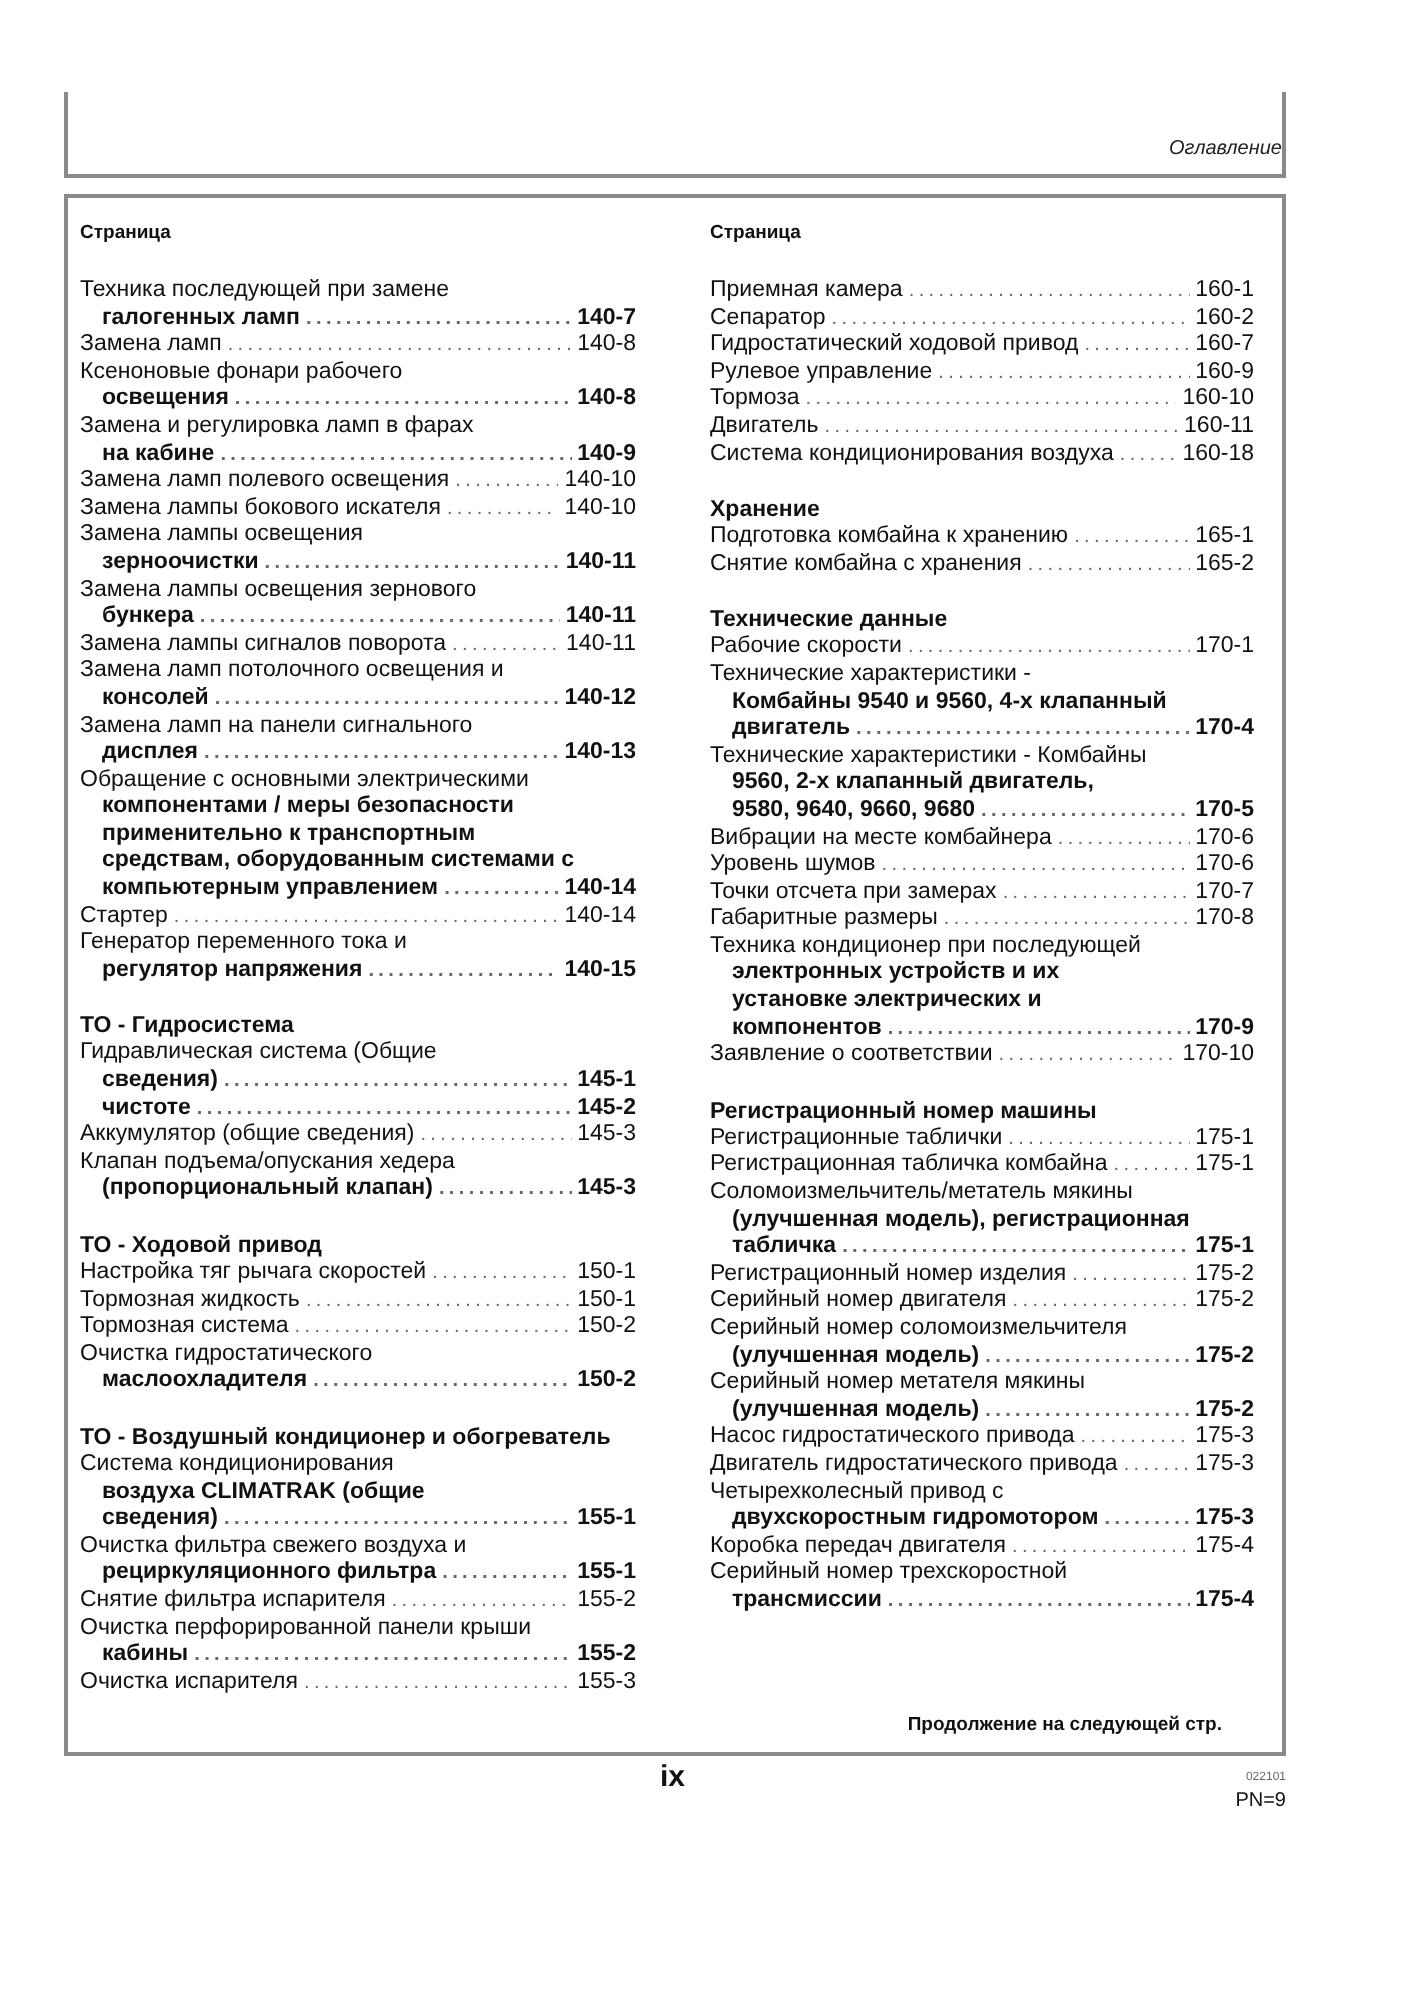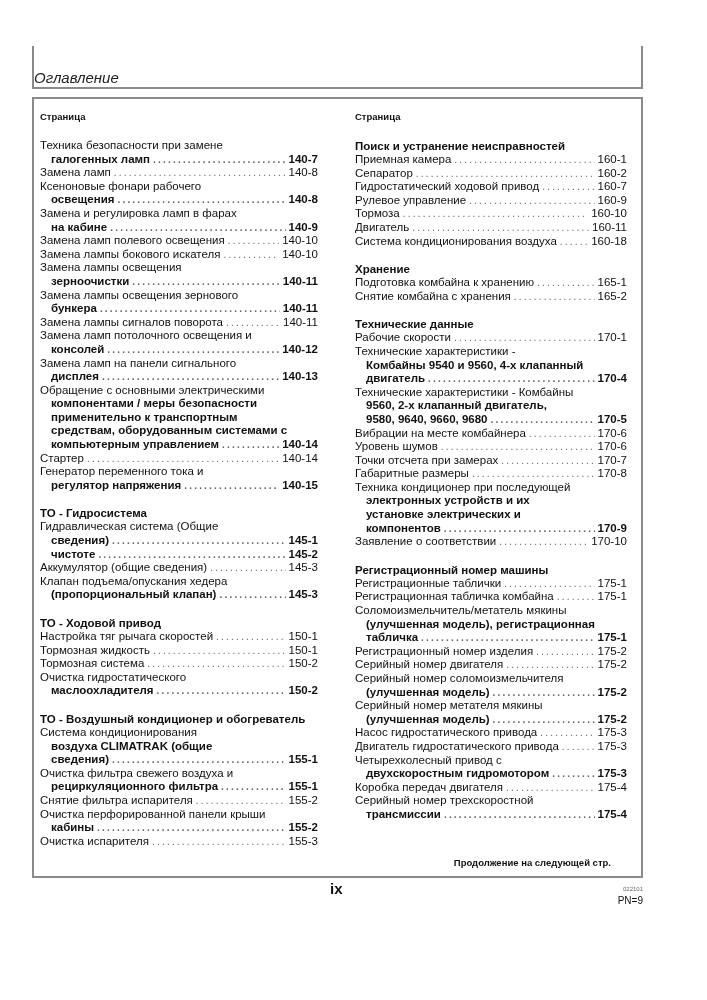--- a/index.html
+++ b/index.html
@@ -1,22 +1,22 @@
 <!DOCTYPE html>
 <html><head>
 <meta charset="utf-8">
 <style>
   html, body { margin:0; padding:0; background:#ffffff; }
   body { width:707px; height:1000px; position:relative; overflow:hidden;
          font-family:"Liberation Sans", sans-serif; color:#111; }
   .frame-top { position:absolute; left:32px; top:46px; width:611px; height:43px;
                border-left:2px solid #8a8a8a; border-right:2px solid #8a8a8a;
                border-bottom:2px solid #8a8a8a; box-sizing:border-box; }
-  .doc-title { position:absolute; left:0; right:0; top:23px; text-align:left;
-               font-style:italic; font-size:15px; color:#222; }
+  .doc-title { position:absolute; left:0; right:0; top:23px; text-align:right;
+               font-style:italic; font-size:10px; color:#222; }
   .frame-main { position:absolute; left:32px; top:97px; width:611px; height:781px;
                 border:2px solid #8a8a8a; box-sizing:border-box; }
   .col { position:absolute; top:12px; }
   .col-left { left:6px; width:278px; }
   .col-right { left:321px; width:272px; }
   .col-head { font-weight:bold; font-size:9.5px; height:28px; }
   .section-title { font-weight:bold; font-size:11.5px; line-height:14px; margin-top:0; }
   .gap { height:14px; }
   .entry { font-size:11.5px; line-height:13.6px; }
   .entry .line { display:block; white-space:nowrap; }
@@ -36,21 +36,21 @@
 
 <div class="frame-top">
   <div class="doc-title">Оглавление</div>
 </div>
 
 <div class="frame-main">
   <div class="col col-left">
     <div class="col-head">Страница</div>
     <div class="sections">
         <div class="entry">
-          <span class="line">Техника безопасности при замене</span>
+          <span class="line">Техника последующей при замене</span>
           <div class="last indent">
             <span class="txt">галогенных ламп</span>
             <span class="dots">................................................................................</span>
             <span class="pg">140-7</span>
           </div>
         </div>
         <div class="entry">
           <div class="last">
             <span class="txt">Замена ламп</span>
             <span class="dots">................................................................................</span>
@@ -254,21 +254,20 @@
             <span class="txt">Очистка испарителя</span>
             <span class="dots">................................................................................</span>
             <span class="pg">155-3</span>
           </div>
         </div>
       </div>
   </div>
   <div class="col col-right">
     <div class="col-head">Страница</div>
     <div class="sections">
-        <div class="section-title">Поиск и устранение неисправностей</div>
         <div class="entry">
           <div class="last">
             <span class="txt">Приемная камера</span>
             <span class="dots">................................................................................</span>
             <span class="pg">160-1</span>
           </div>
         </div>
         <div class="entry">
           <div class="last">
             <span class="txt">Сепаратор</span>

